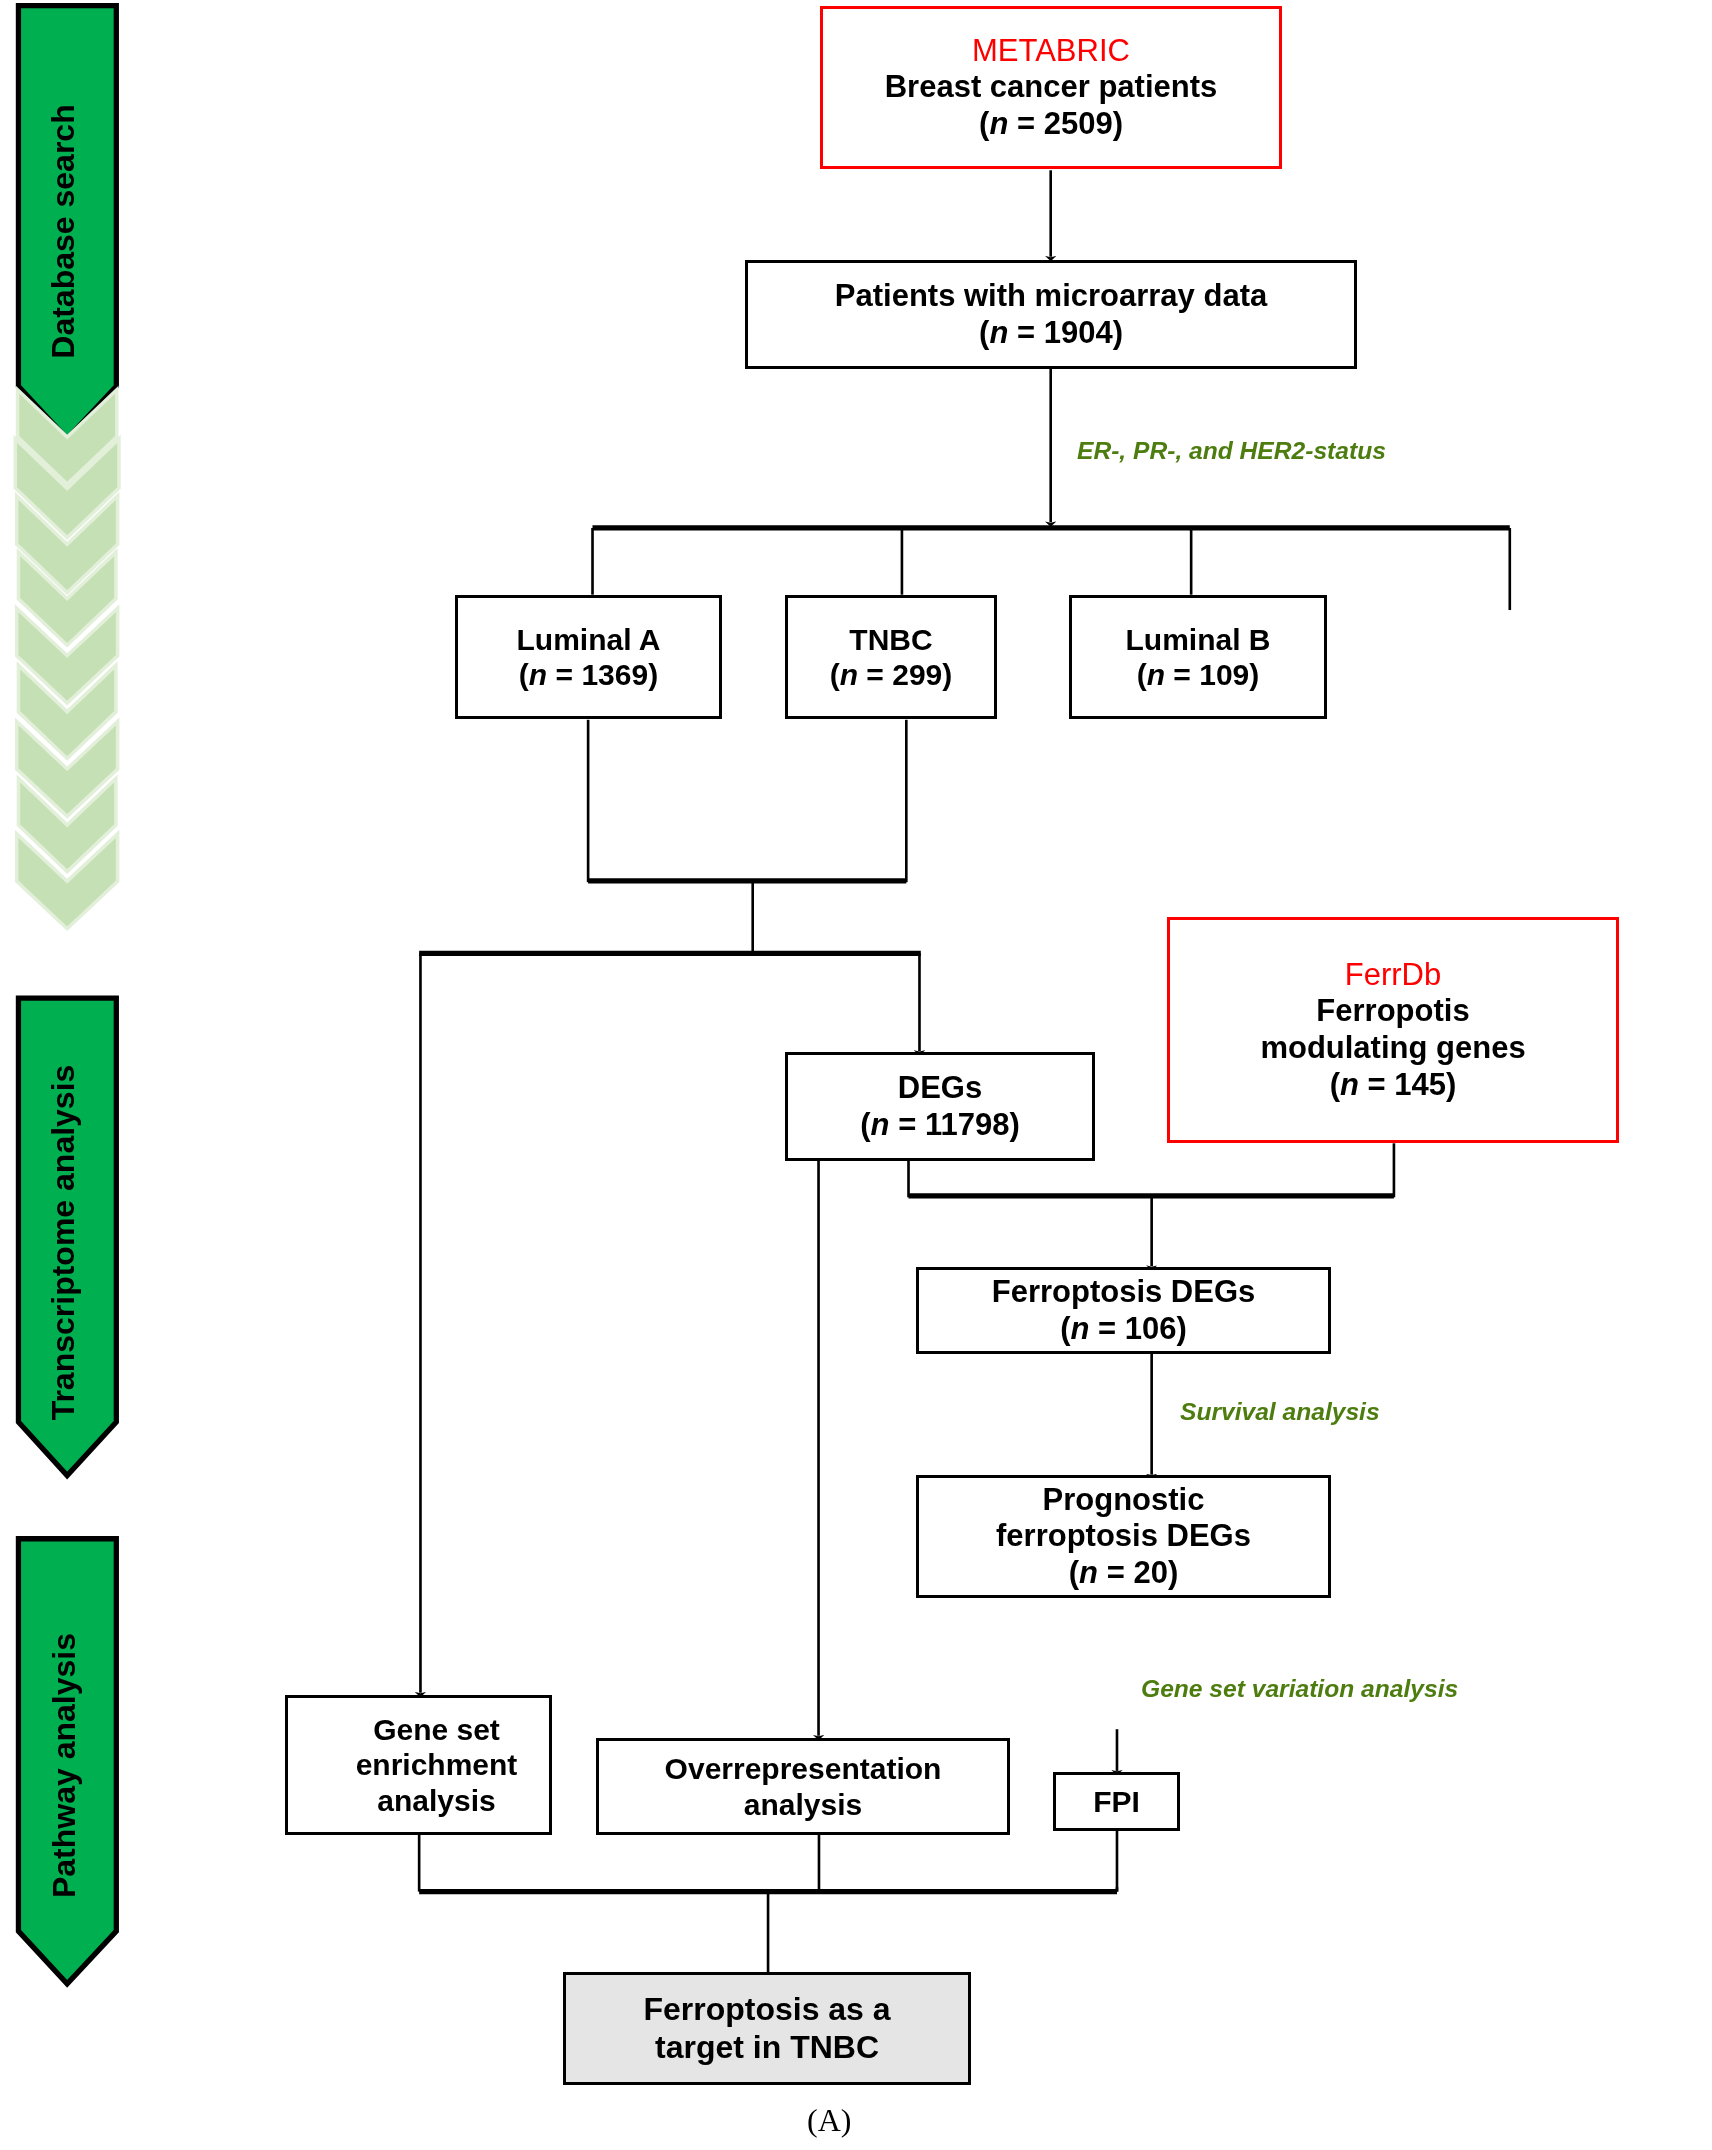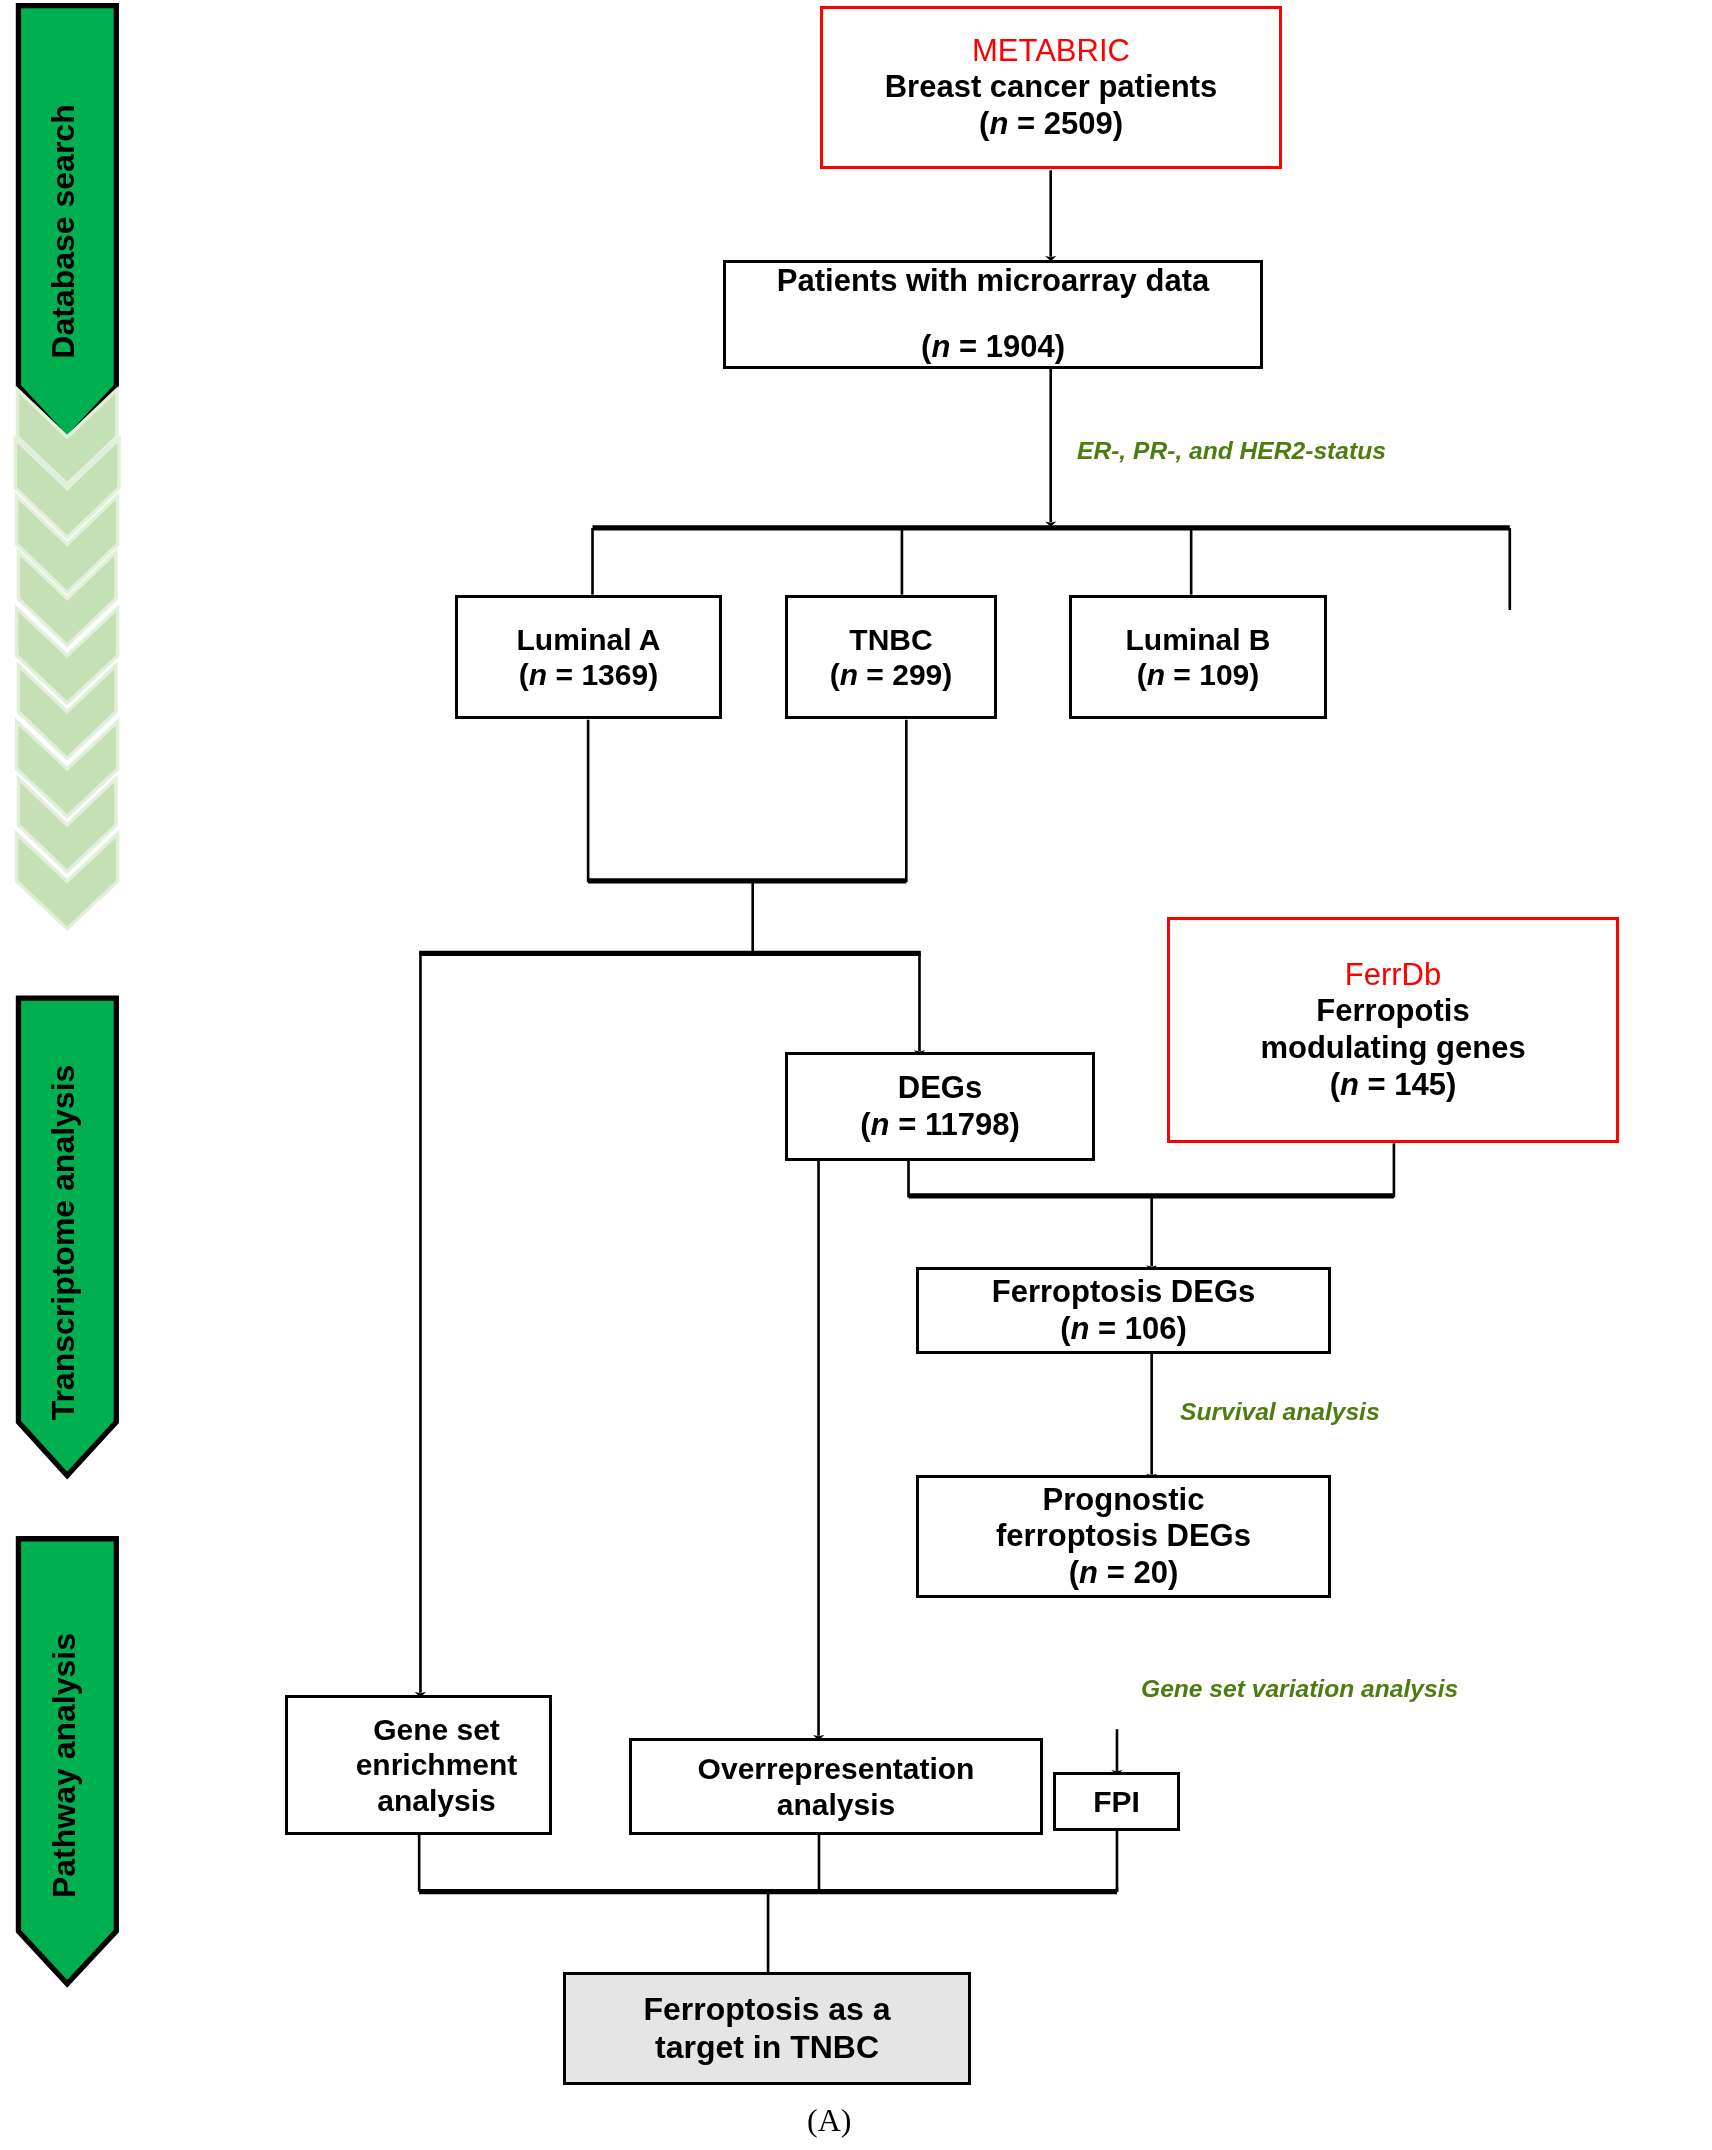--- a/index.html
+++ b/index.html
@@ -99,21 +99,21 @@
   </svg>
 
   <div class="box red" style="left:820px;top:6.1px;width:462px;height:163px;font-size:31px;">
     <div class="ttl-red">METABRIC</div>
     <div>Breast cancer patients</div>
     <div>
       <span>(</span><span class="it">n</span><span> = </span><span>2509</span><span>)</span>
     </div>
   </div>
 
-  <div class="box" style="left:723px;top:260px;width:540px;height:109px;font-size:31px;justify-content:space-between;">
+  <div class="box" style="left:745px;top:260px;width:612px;height:109px;font-size:31px;">
     <div>Patients with microarray data</div>
     <div>
       (<span class="it">n</span> = <span>1904</span>)
     </div>
   </div>
 
   <div class="box" style="left:455px;top:595px;width:267px;height:124px;font-size:30px;">
     <div>Luminal A</div>
     <div>
       (<span class="it">n</span> = <span>1369</span>)
@@ -165,21 +165,21 @@
       (<span class="it">n</span> = <span>20</span>)
     </div>
   </div>
 
   <div class="box" style="left:285px;top:1695px;width:267px;height:140px;font-size:30px;padding-left:36px;">
     <div>Gene set</div>
     <div>enrichment</div>
     <div>analysis</div>
   </div>
 
-  <div class="box" style="left:596px;top:1738px;width:414px;height:97px;font-size:30px;margin-left:33px;">
+  <div class="box" style="left:596px;top:1738px;width:414px;height:97px;font-size:30px;">
     <div>Overrepresentation</div>
     <div>analysis</div>
   </div>
 
   <div class="box" style="left:1053px;top:1772px;width:127px;height:59px;font-size:30px;">
     <div>FPI</div>
   </div>
 
   <div class="box yellow" style="left:563px;top:1972px;width:408px;height:113px;font-size:32px;">
     <div>Ferroptosis as a</div>

